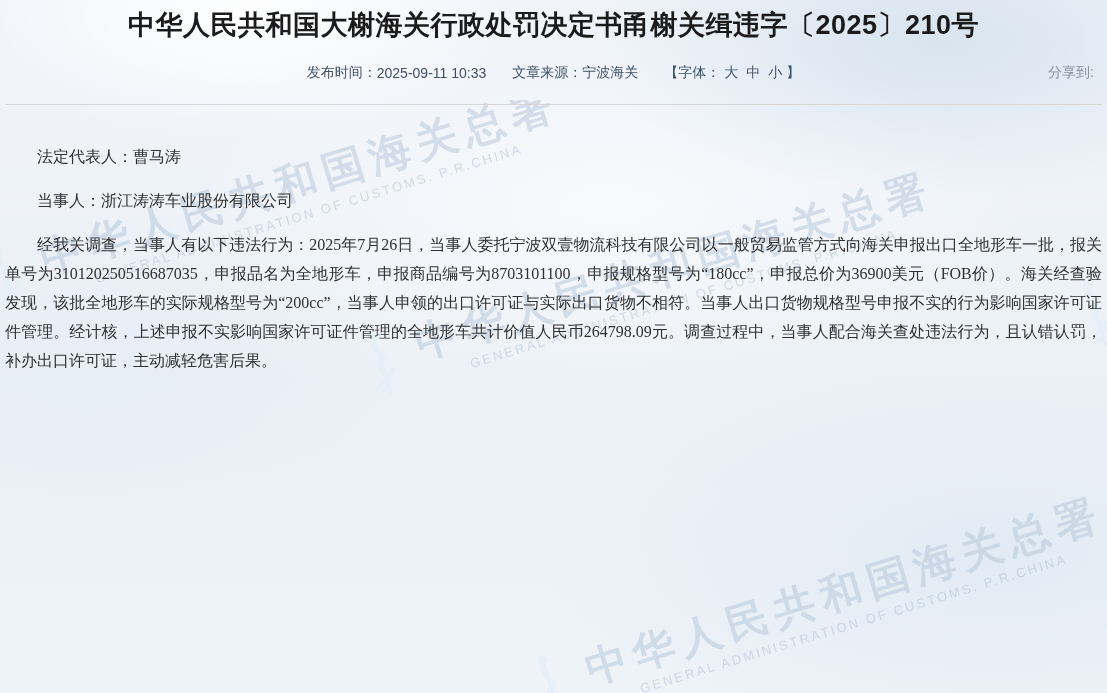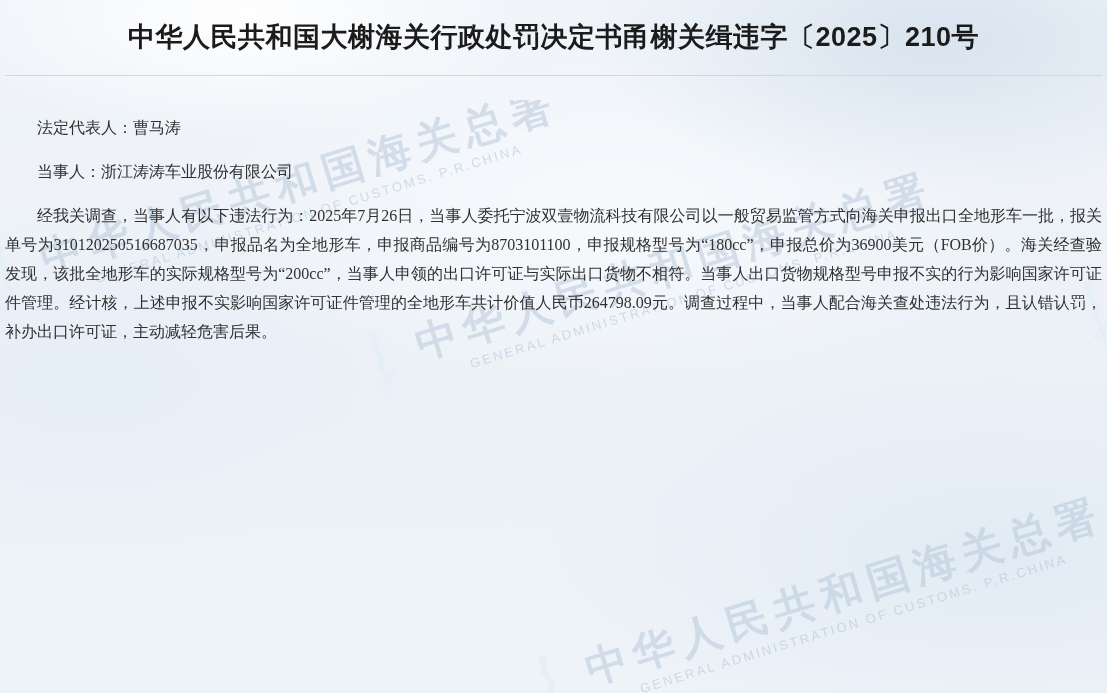--- a/index.html
+++ b/index.html
@@ -35,21 +35,21 @@
     font-weight:700;font-size:42px;letter-spacing:7px;line-height:1.1;
     color:rgba(176,195,216,.48);
   }
   .wm .wm-en{
     font-size:13px;letter-spacing:2.5px;margin-left:46px;margin-top:2px;
     color:rgba(176,195,216,.55);
   }
   
   .header{position:relative;z-index:1;}
   .page-title{
-    margin:12px;padding:7px 20px 0 20px;
+    margin:0;padding:7px 20px 0 20px;
     text-align:center;
     font-size:27px;font-weight:700;letter-spacing:.5px;
     color:#1b1b1b;
     font-family:"Liberation Sans",sans-serif;
   }
   .meta-row{
     position:relative;
     margin-top:21px;height:20px;
     text-align:center;
     font-size:14px;color:#3f5166;
@@ -128,20 +128,26 @@
         <path d="M18 12 C 5 18, 31 28, 18 34 C 5 40, 31 50, 18 56"></path>
         <path d="M8 58 l20 -14 M12 62 l6 -4"></path>
       </svg>
 
     </div>
   </div>
 
   <div class="header">
     <h1 class="page-title">中华人民共和国大榭海关行政处罚决定书甬榭关缉违字〔2025〕210号</h1>
 
+    <div class="meta-row">
+      <span class="meta-group">
+        <span>发布时间：</span><span>2025-09-11 10:33</span><span class="meta-sep"></span><span>文章来源：</span><span>宁波海关</span><span class="meta-sep"></span><span>【字体：</span><span class="font-size-btn">大</span><span class="font-size-btn">中</span><span class="font-size-btn">小</span><span>】</span>
+      </span>
+      <span class="share-label">分享到:</span>
+    </div>
 
     <hr class="divider">
   </div>
 
   <div class="content">
     <p>法定代表人：曹马涛</p>
     <p>当事人：浙江涛涛车业股份有限公司</p>
     <p>经我关调查，当事人有以下违法行为：2025年7月26日，当事人委托宁波双壹物流科技有限公司以一般贸易监管方式向海关申报出口全地形车一批，报关单号为310120250516687035，申报品名为全地形车，申报商品编号为8703101100，申报规格型号为“180cc”，申报总价为36900美元（FOB价）。海关经查验发现，该批全地形车的实际规格型号为“200cc”，当事人申领的出口许可证与实际出口货物不相符。当事人出口货物规格型号申报不实的行为影响国家许可证件管理。经计核，上述申报不实影响国家许可证件管理的全地形车共计价值人民币264798.09元。调查过程中，当事人配合海关查处违法行为，且认错认罚，补办出口许可证，主动减轻危害后果。</p>
   </div>
 

